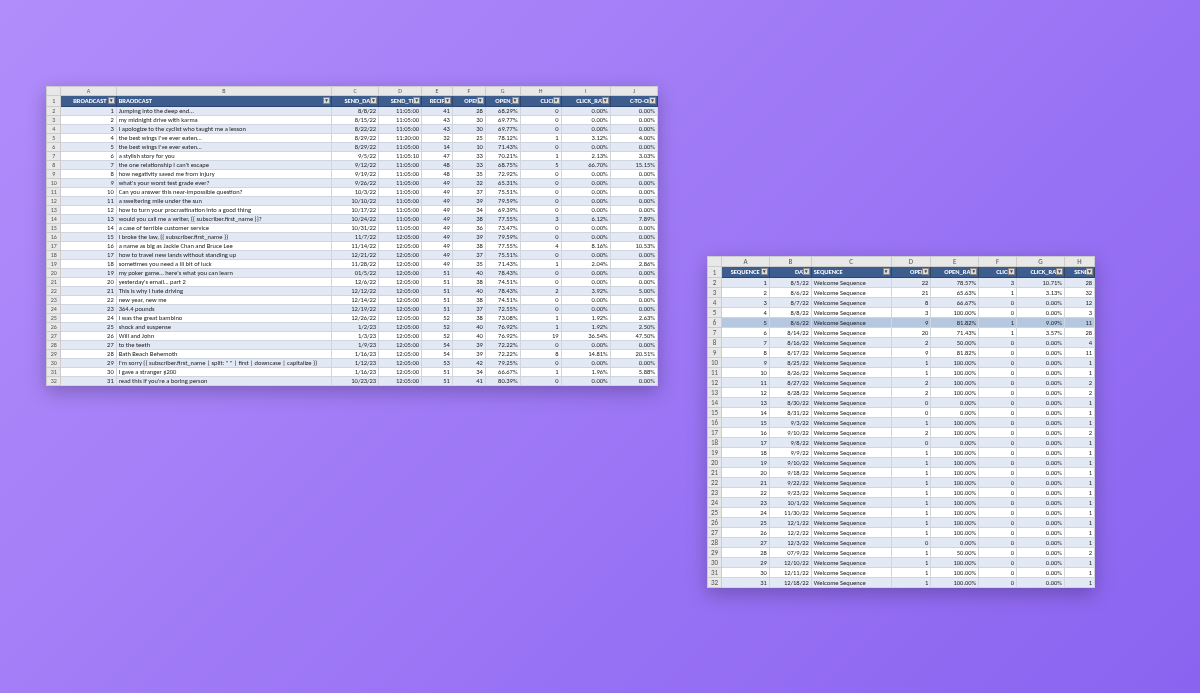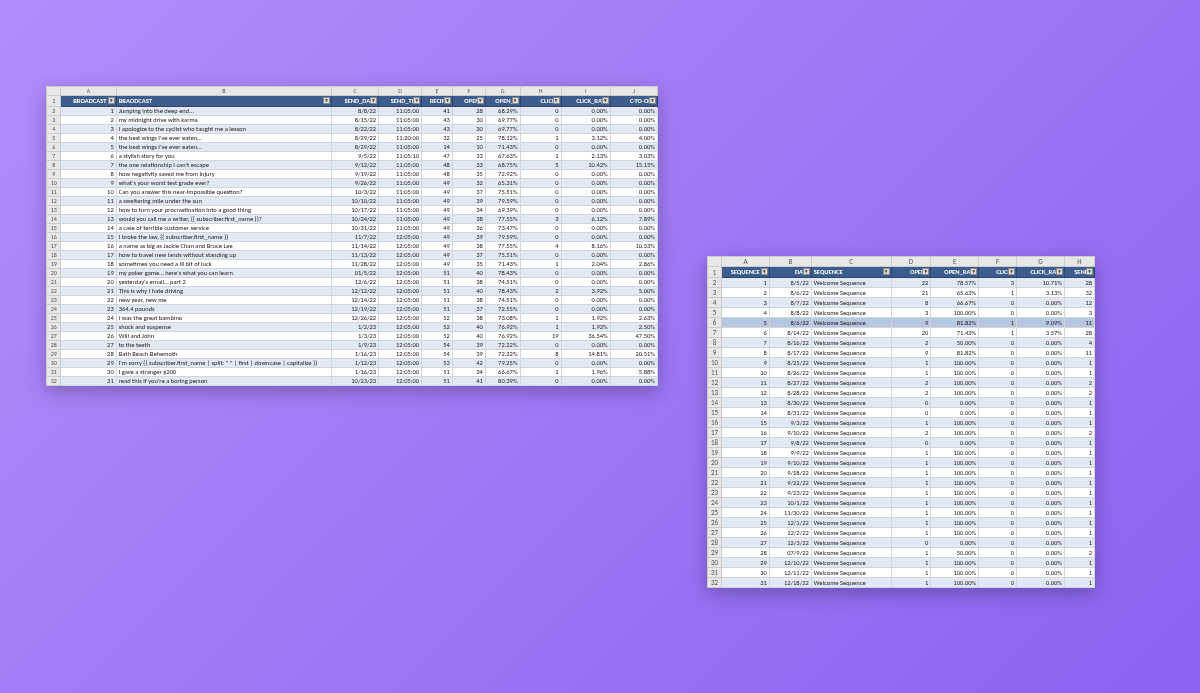--- a/index.html
+++ b/index.html
@@ -143,36 +143,36 @@
           <td class="c r">0.00%</td>
         </tr>
         <tr>
           <td class="rh">7</td>
           <td class="c r">6</td>
           <td class="c l">a stylish story for you</td>
           <td class="c r">9/5/22</td>
           <td class="c r">11:05:10</td>
           <td class="c r">47</td>
           <td class="c r">33</td>
-          <td class="c r">67.63%</td>
+          <td class="c r">70.21%</td>
           <td class="c r">1</td>
           <td class="c r">2.13%</td>
           <td class="c r">3.03%</td>
         </tr>
         <tr class="band">
           <td class="rh">8</td>
           <td class="c r">7</td>
           <td class="c l">the one relationship I can't escape</td>
           <td class="c r">9/12/22</td>
           <td class="c r">11:05:00</td>
           <td class="c r">48</td>
           <td class="c r">33</td>
           <td class="c r">68.75%</td>
           <td class="c r">5</td>
-          <td class="c r">10.42%</td>
+          <td class="c r">66.70%</td>
           <td class="c r">15.15%</td>
         </tr>
         <tr>
           <td class="rh">9</td>
           <td class="c r">8</td>
           <td class="c l">how negativity saved me from injury</td>
           <td class="c r">9/19/22</td>
           <td class="c r">11:05:00</td>
           <td class="c r">48</td>
           <td class="c r">35</td>
@@ -282,21 +282,21 @@
           <td class="c r">38</td>
           <td class="c r">77.55%</td>
           <td class="c r">4</td>
           <td class="c r">8.16%</td>
           <td class="c r">10.53%</td>
         </tr>
         <tr class="band">
           <td class="rh">18</td>
           <td class="c r">17</td>
           <td class="c l">how to travel new lands without standing up</td>
-          <td class="c r">11/13/22</td>
+          <td class="c r">12/21/22</td>
           <td class="c r">12:05:00</td>
           <td class="c r">49</td>
           <td class="c r">37</td>
           <td class="c r">75.51%</td>
           <td class="c r">0</td>
           <td class="c r">0.00%</td>
           <td class="c r">0.00%</td>
         </tr>
         <tr>
           <td class="rh">19</td>

